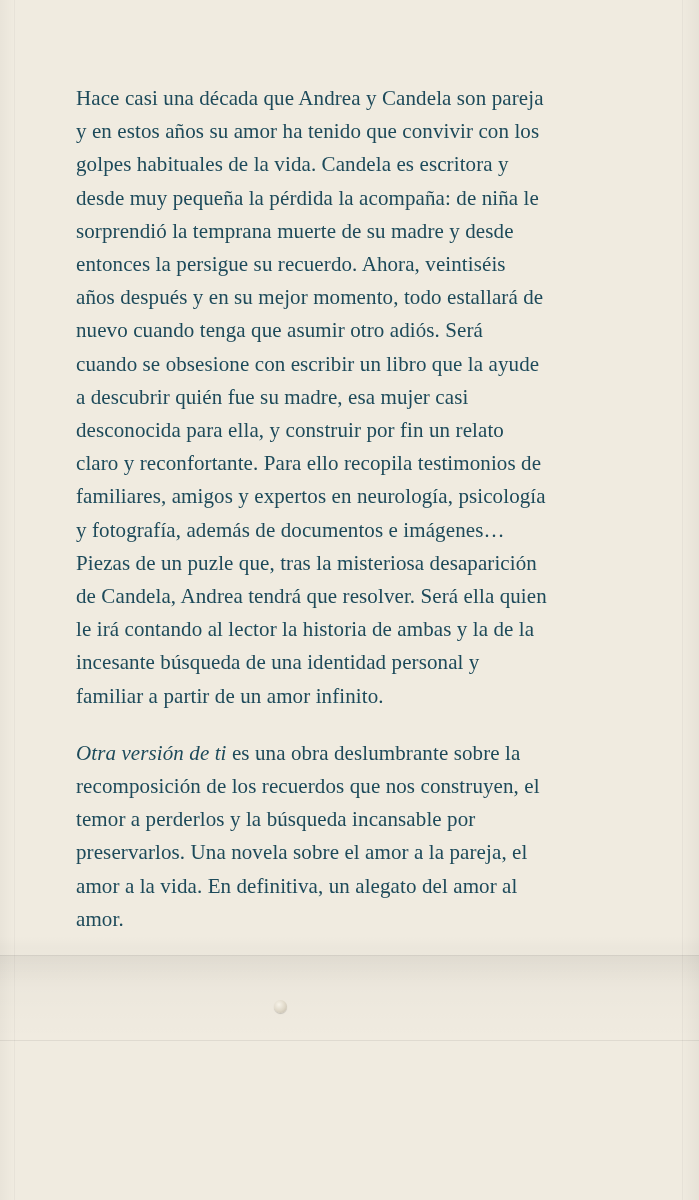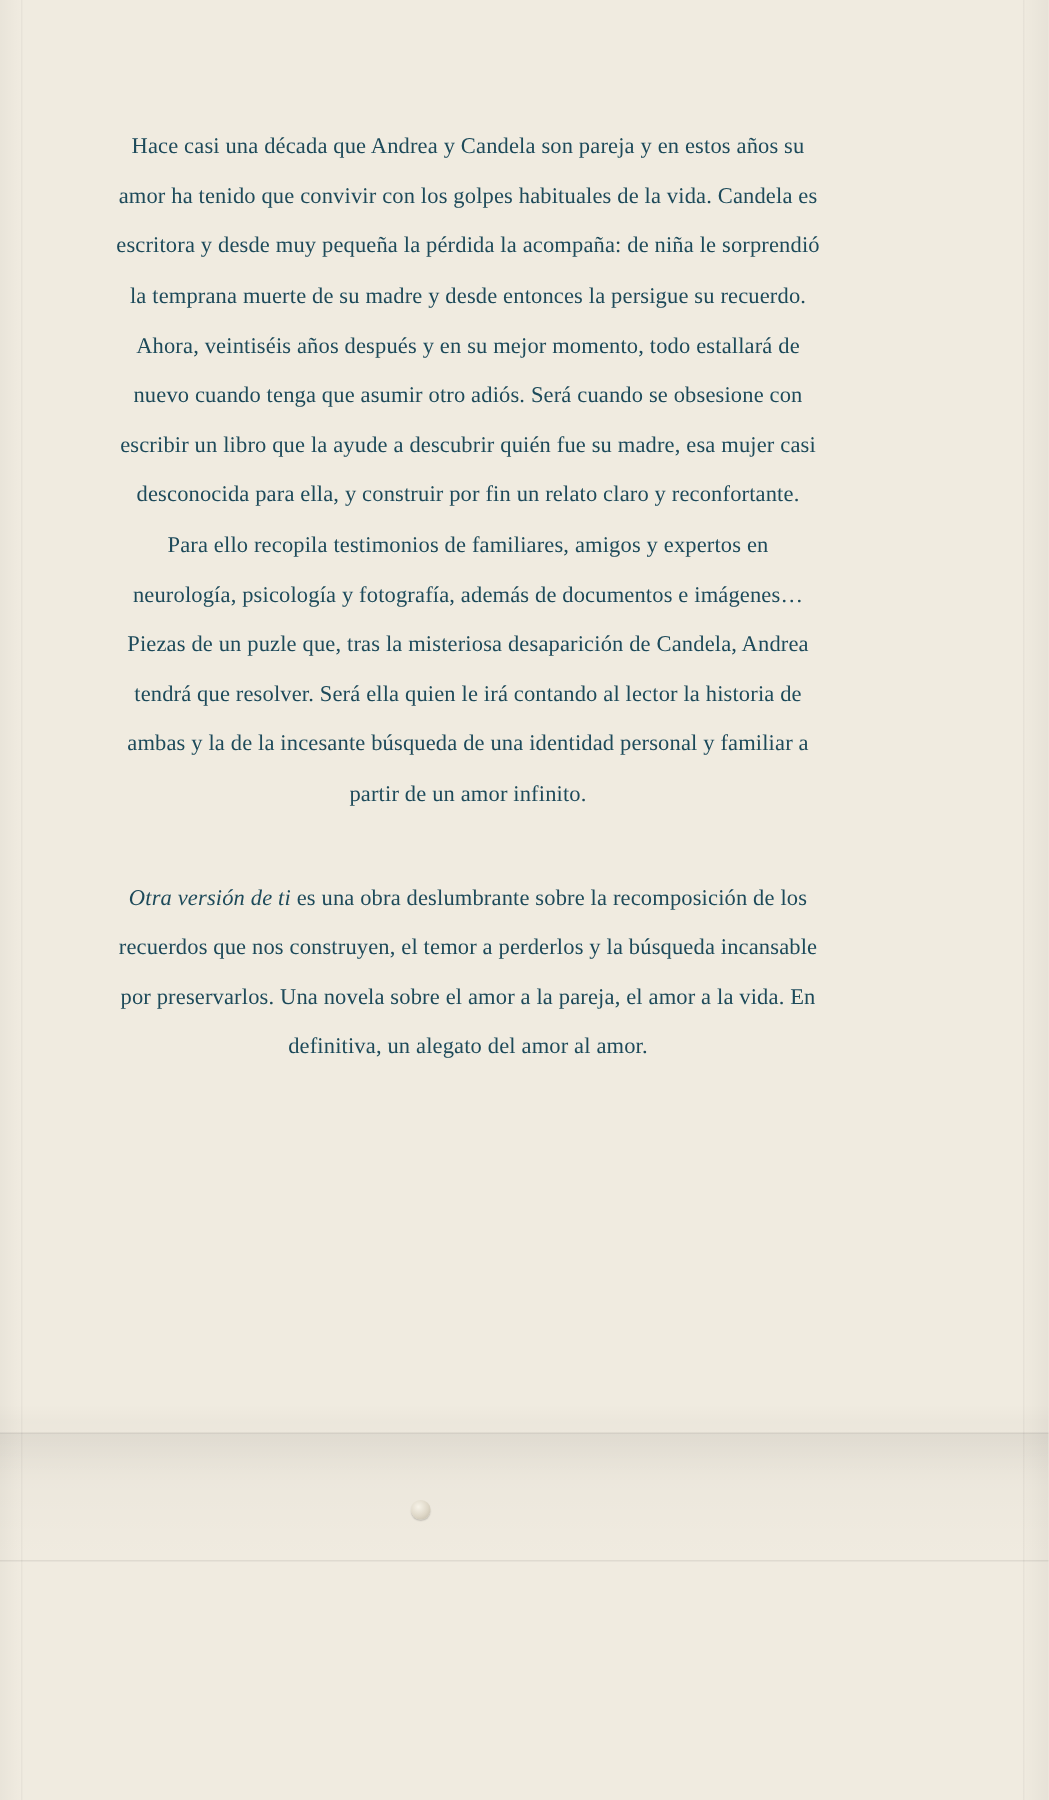--- a/index.html
+++ b/index.html
@@ -58,30 +58,30 @@
     background: radial-gradient(circle at 38% 35%, #f7f3e9 0%, #ded7c7 55%, #bdb5a3 100%);
     box-shadow: 0 1px 1px rgba(0,0,0,0.18);
   }
 
   .blurb {
     position: absolute;
     left: 76px;
     top: 82px;
     width: 472px;
     color: #1d4a5a;
-    font-size: 15px;
+    font-size: 21px;
     line-height: 33.2px;
-    text-align: center;
+    text-align: left;
     letter-spacing: 0.1px;
   }
   .blurb p {
     margin: 0;
   }
   .blurb p.para2 {
-    margin-top: 36px;
+    margin-top: 24px;
   }
   .title-italic {
     font-style: italic;
   }
 
   .footer {
     position: absolute;
     left: 0; right: 0;
     top: 1040px;
     height: 160px;

